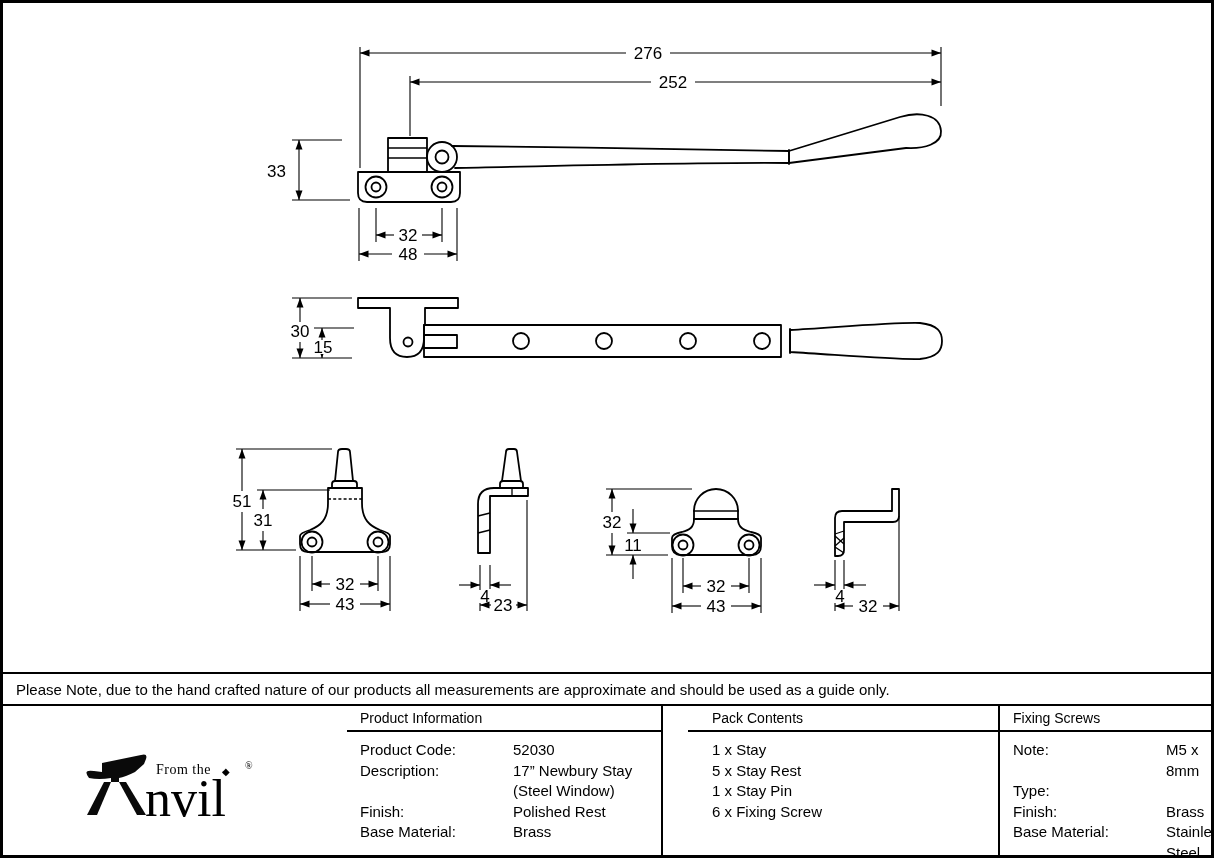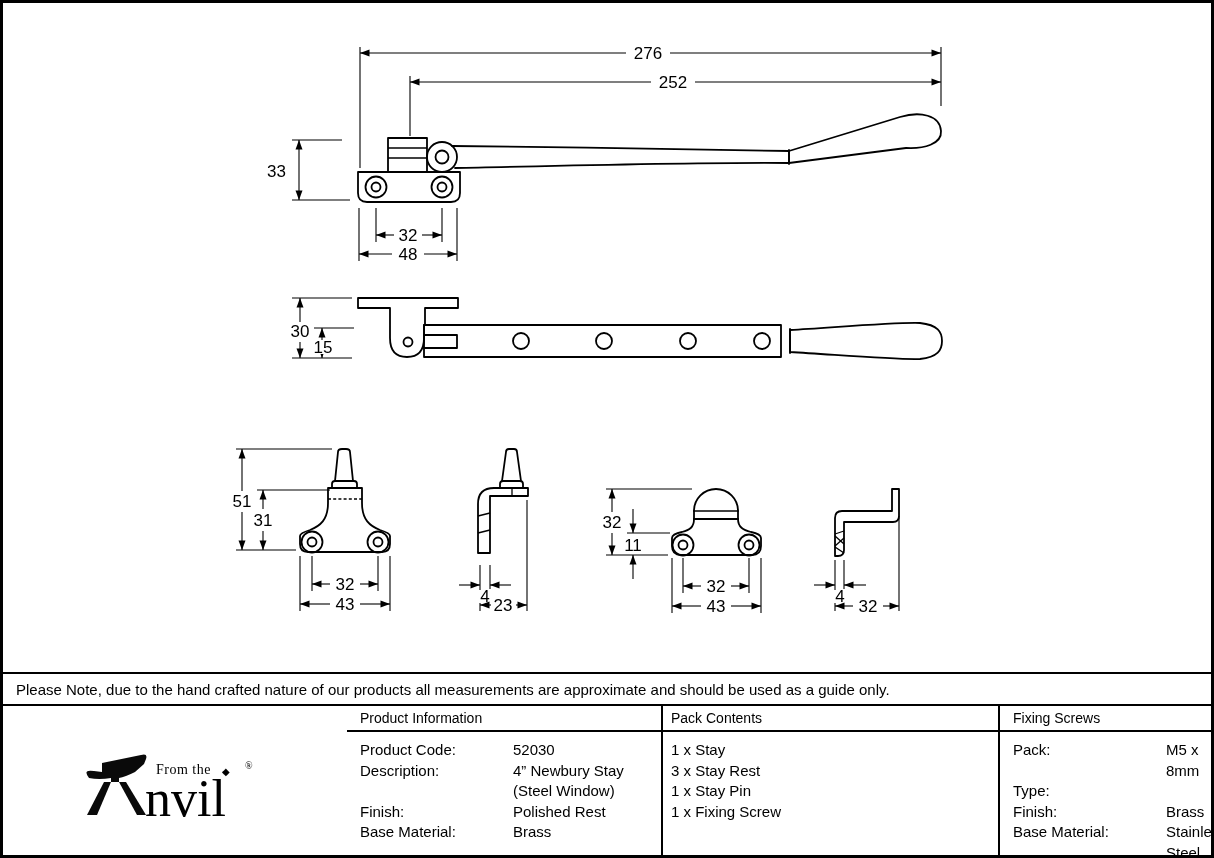--- a/index.html
+++ b/index.html
@@ -22,21 +22,21 @@
   }
   .info-table{
     box-sizing:border-box;height:149px;display:grid;
     grid-template-columns:344px 316px 337px 1fr;
     grid-template-rows:26px 1fr;
   }
   .hcell{box-sizing:border-box;border-right:2px solid #000;border-bottom:2px solid #000;
     font-size:14px;display:flex;align-items:center;}
   .bcell{box-sizing:border-box;border-right:2px solid #000;padding-top:8px;font-size:15px;line-height:20.5px;}
   .h1,.b1{padding-left:13px;}
-  .h2,.b2{padding-left:8px;}
+  .h2,.b2{padding-left:24px;margin-left:25px;}
   .h3,.b3{padding-left:13px;}
   .kv{display:flex;gap:48px;}
   .kv .k{width:105px;flex:0 0 105px;}
   .logo-cell{grid-row:1/3;display:flex;align-items:center;justify-content:center;border-right:none;}
   .logo-cell svg{display:block;}
   .brand-serif{font-family:"Liberation Serif",serif;fill:#000;}
 </style>
 </head>
 <body>
 
@@ -259,42 +259,42 @@
       </svg>
     </div>
 
     <div class="bcell b1">
       <div class="kv">
         <span class="k">Product Code:</span>
         <span class="v">52030</span>
       </div>
       <div class="kv">
         <span class="k">Description:</span>
-        <span class="v">4” Newbury Stay (Steel Window)</span>
+        <span class="v">17” Newbury Stay (Steel Window)</span>
       </div>
       <div class="kv">
         <span class="k">Finish:</span>
         <span class="v">Polished Rest</span>
       </div>
       <div class="kv">
         <span class="k">Base Material:</span>
         <span class="v">Brass</span>
       </div>
     </div>
 
     <div class="bcell b2">
       <div>1 x Stay</div>
-      <div>3 x Stay Rest</div>
+      <div>5 x Stay Rest</div>
       <div>1 x Stay Pin</div>
-      <div>1 x Fixing Screw</div>
+      <div>6 x Fixing Screw</div>
     </div>
 
     <div class="bcell b3">
       <div class="kv">
-        <span class="k">Pack:</span>
+        <span class="k">Note:</span>
         <span class="v">M5 x 8mm</span>
       </div>
       <div class="kv">
         <span class="k">Type:</span>
       </div>
       <div class="kv">
         <span class="k">Finish:</span>
         <span class="v">Brass</span>
       </div>
       <div class="kv">

